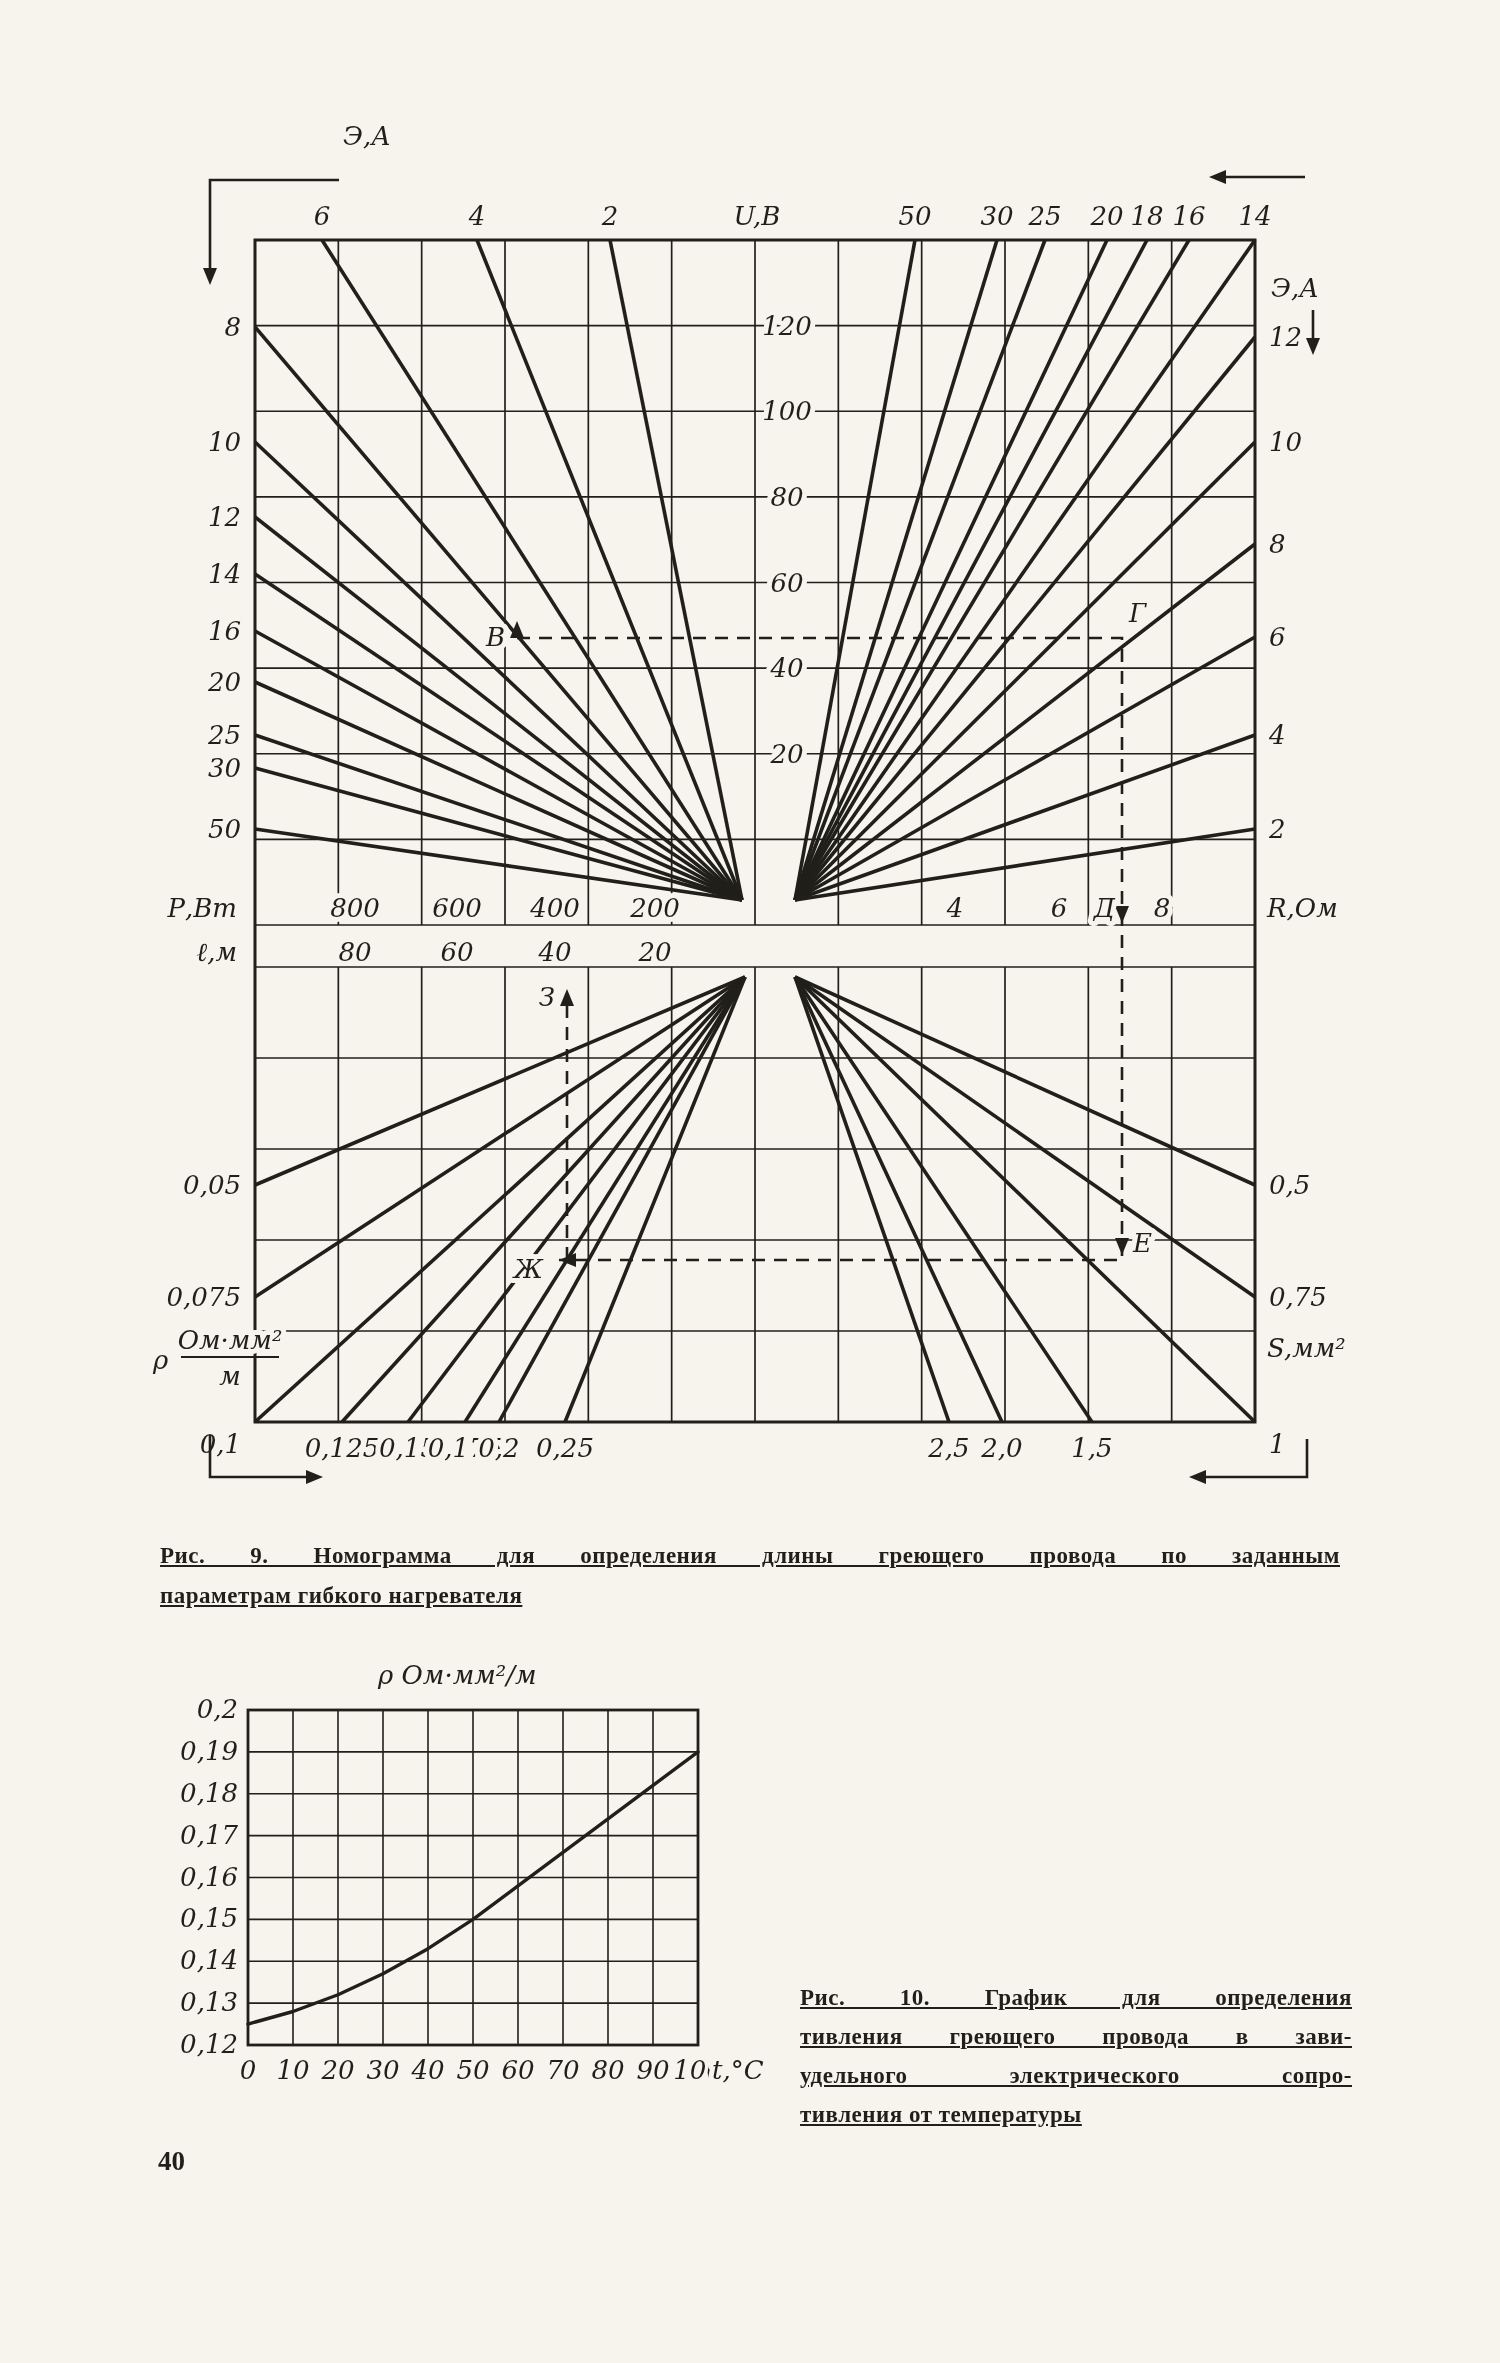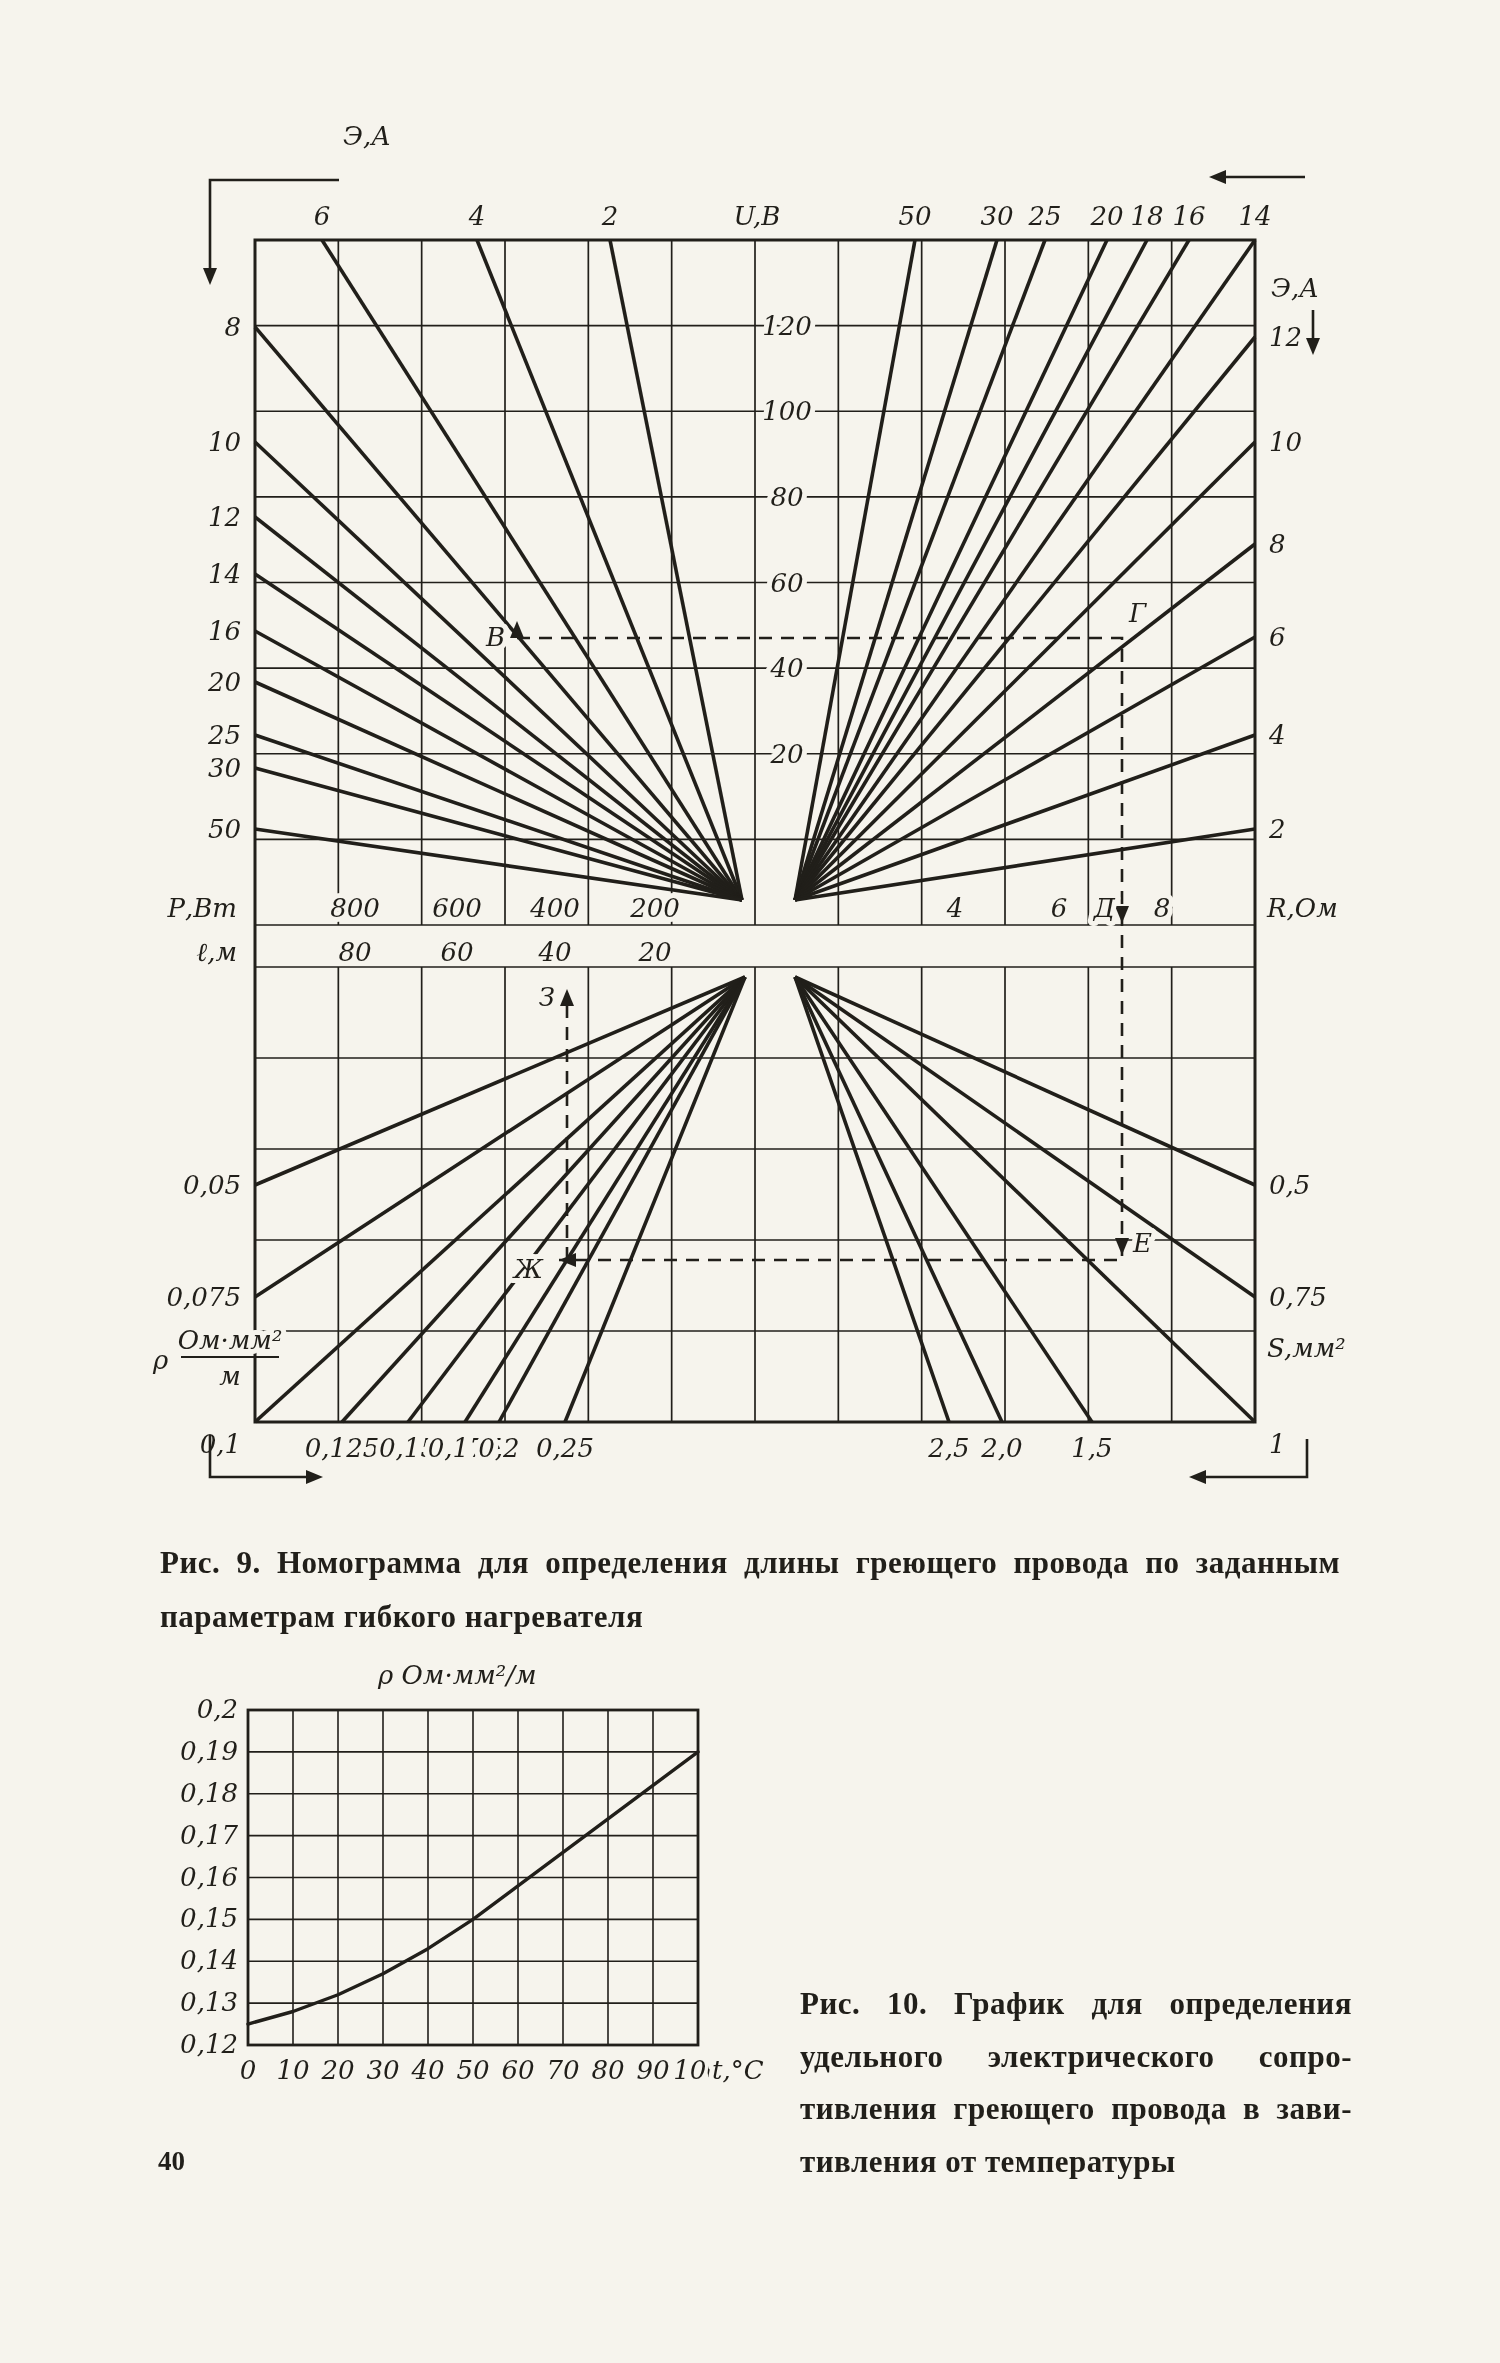--- a/index.html
+++ b/index.html
@@ -7,21 +7,21 @@
   body { background:#e8e5dd; }
   .page {
     position:absolute; left:0; top:0; width:1500px; height:2363px;
     background:var(--paper,#f6f4ed); color:var(--ink,#211f1a);
     font-family:"Liberation Serif", serif; overflow:hidden;
   }
   svg { position:absolute; display:block; color:var(--ink,#211f1a); }
   svg text { font-family:"DejaVu Serif", serif; }
   .nlbl { font-style:italic; font-size:26px; fill:var(--ink,#211f1a); }
   .halo { paint-order:stroke; stroke:var(--paper,#f6f4ed); stroke-width:10px; stroke-linejoin:round; }
-  .caption { position:absolute; font-weight:bold; font-size:31px; letter-spacing:.5px; line-height:1.75; }
+  .caption { position:absolute; font-weight:bold; font-size:23px; letter-spacing:.5px; line-height:1.75;text-decoration:underline; }
   .cap9 { left:160px; top:1536px; width:1180px; }
   .cap10 { left:800px; top:1978px; width:552px; line-height:1.7; }
   .just { text-align:justify; text-align-last:justify; }
   .pageno { position:absolute; left:158px; top:2146px; font-weight:bold; font-size:27px; }
 </style>
 </head>
 <body>
 
 <div class="page">
 
@@ -264,20 +264,20 @@
         <text x="538" y="439" text-anchor="middle" class="nlbl halo" font-size="22">100</text>
         <text x="552" y="439" text-anchor="start" class="nlbl halo" font-size="22">t,°C</text>
       </g>
       <g>
         <polyline points="88,384.0625 133,371.5 178,354.74999999999994 223,333.81249999999994 268,308.68750000000006 313,279.37500000000006 358,245.875 403,212.37499999999997 448,178.87500000000006 493,145.37500000000006 538,111.87500000000006" fill="none" stroke="#211f1a" stroke-width="3.4" stroke-linejoin="round" stroke-linecap="round"></polyline>
       </g>
     </svg>
 
   <div class="caption cap10">
     <div class="just">Рис. 10. График для определения</div>
+    <div class="just">тивления греющего провода в зави-</div>
     <div class="just">удельного электрического сопро-</div>
-    <div class="just">тивления греющего провода в зави-</div>
     <div>тивления от температуры</div>
   </div>
 
   <div class="pageno">40</div>
 
 </div>
 
 </body></html>

